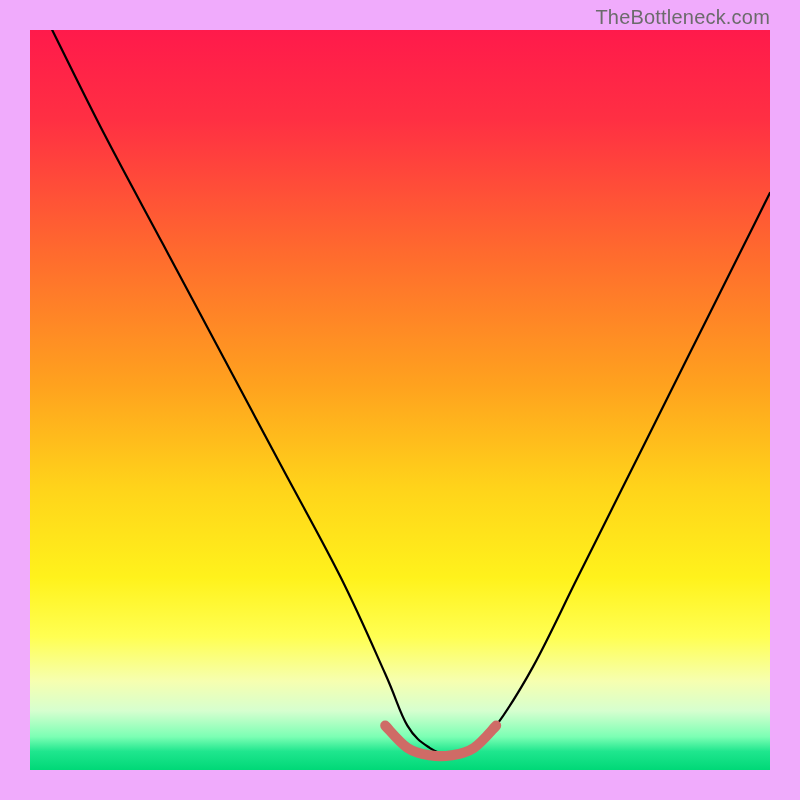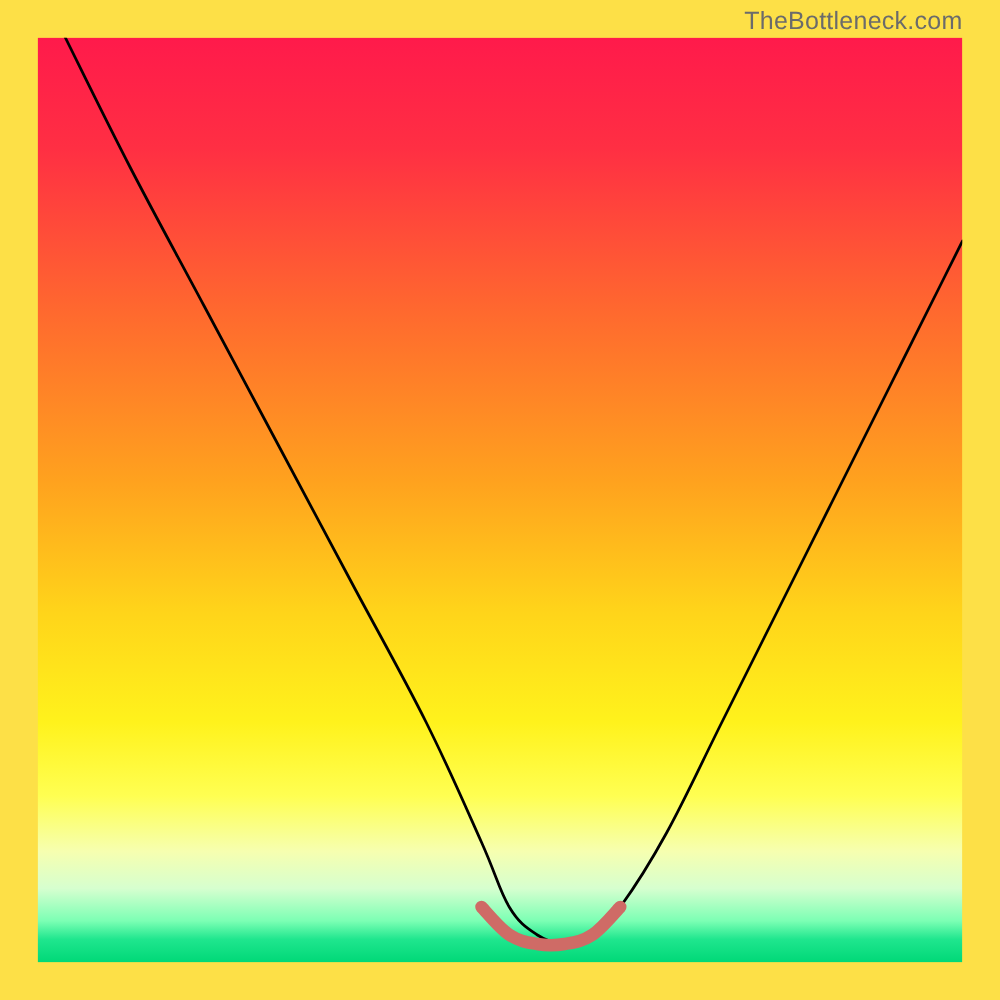--- a/index.html
+++ b/index.html
@@ -10,21 +10,21 @@
     background: #000000;
     overflow: hidden;
     font-family: Arial, Helvetica, sans-serif;
   }
   .frame {
     position: absolute;
     left: 0;
     top: 0;
     width: 800px;
     height: 800px;
-    background: #fde047;
+    background: #f0abfc;
   }
   .plot-area {
     position: absolute;
     left: 30px;
     top: 30px;
     width: 740px;
     height: 740px;
     overflow: hidden;
   }
   .gradient-bg {

